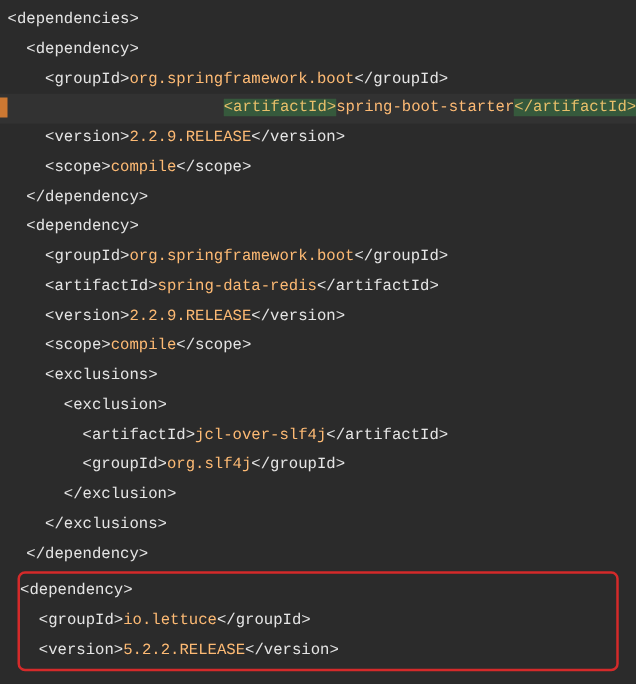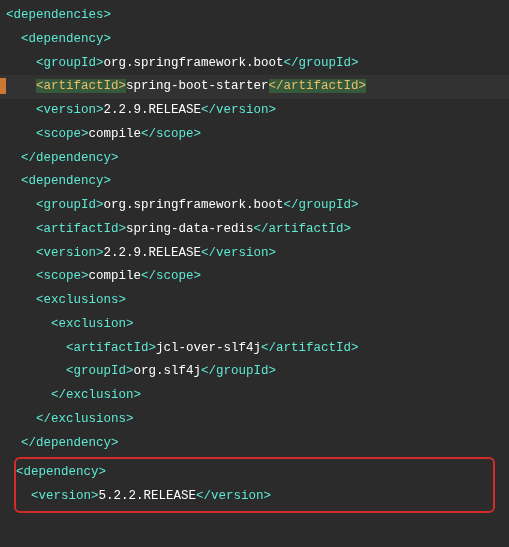--- a/index.html
+++ b/index.html
@@ -14,42 +14,42 @@
     overflow: hidden;
     padding: 4px 0;
   }
   .line {
     white-space: pre;
     padding-left: 6px;
   }
   .line.highlighted {
     background: #323232;
   }
-  .tag { color: #5eead4; margin-top: 16px; }
+  .tag { color: #e5e5e5; margin-top: 16px; }
   .hl-tag-open { background: #36593c; color: #e8bf6a; }
   .hl-tag-close { background: #36593c; color: #e8bf6a; }
-  .text { color: #ffffff; margin-top: 42px; }
+  .text { color: #fdba74; margin-top: 42px; }
   .gutter-mark {
     position: absolute;
     left: 0;
     width: 6px;
     height: 16px;
     background: #cc7832;
     margin-top: 3px;
   }
   .highlight-box {
     border: 2px solid #d42a2a;
     border-radius: 6px;
     margin: 2px 14px 2px 14px;
     padding: 2px 0;
   }
   .highlight-box .line {
     padding-left: 0;
   }
-  .rel { position: relative; }
+  .rel { position: relative; text-align: right; }
 </style>
 </head>
 <body>
 
 <div class="line"><span class="tag">&lt;dependencies&gt;</span></div>
 
 <div class="line">  <span class="tag">&lt;dependency&gt;</span></div>
 <div class="line">    <span class="tag">&lt;groupId&gt;</span><span class="text">org.springframework.boot</span><span class="tag">&lt;/groupId&gt;</span></div>
 <div class="line highlighted rel"><span class="gutter-mark"></span>    <span class="hl-tag-open">&lt;artifactId&gt;</span><span class="text">spring-boot-starter</span><span class="hl-tag-close">&lt;/artifactId&gt;</span></div>
 <div class="line">    <span class="tag">&lt;version&gt;</span><span class="text">2.2.9.RELEASE</span><span class="tag">&lt;/version&gt;</span></div>
@@ -64,15 +64,16 @@
 <div class="line">    <span class="tag">&lt;exclusions&gt;</span></div>
 <div class="line">      <span class="tag">&lt;exclusion&gt;</span></div>
 <div class="line">        <span class="tag">&lt;artifactId&gt;</span><span class="text">jcl-over-slf4j</span><span class="tag">&lt;/artifactId&gt;</span></div>
 <div class="line">        <span class="tag">&lt;groupId&gt;</span><span class="text">org.slf4j</span><span class="tag">&lt;/groupId&gt;</span></div>
 <div class="line">      <span class="tag">&lt;/exclusion&gt;</span></div>
 <div class="line">    <span class="tag">&lt;/exclusions&gt;</span></div>
 <div class="line">  <span class="tag">&lt;/dependency&gt;</span></div>
 
 <div class="highlight-box">
 <div class="line"><span class="tag">&lt;dependency&gt;</span></div>
+<div class="line">  <span class="tag">&lt;groupId&gt;</span><span class="text">io.lettuce</span><span class="tag">&lt;/groupId&gt;</span></div>
 <div class="line">  <span class="tag">&lt;version&gt;</span><span class="text">5.2.2.RELEASE</span><span class="tag">&lt;/version&gt;</span></div>
 
 </div>
 
 </body></html>

